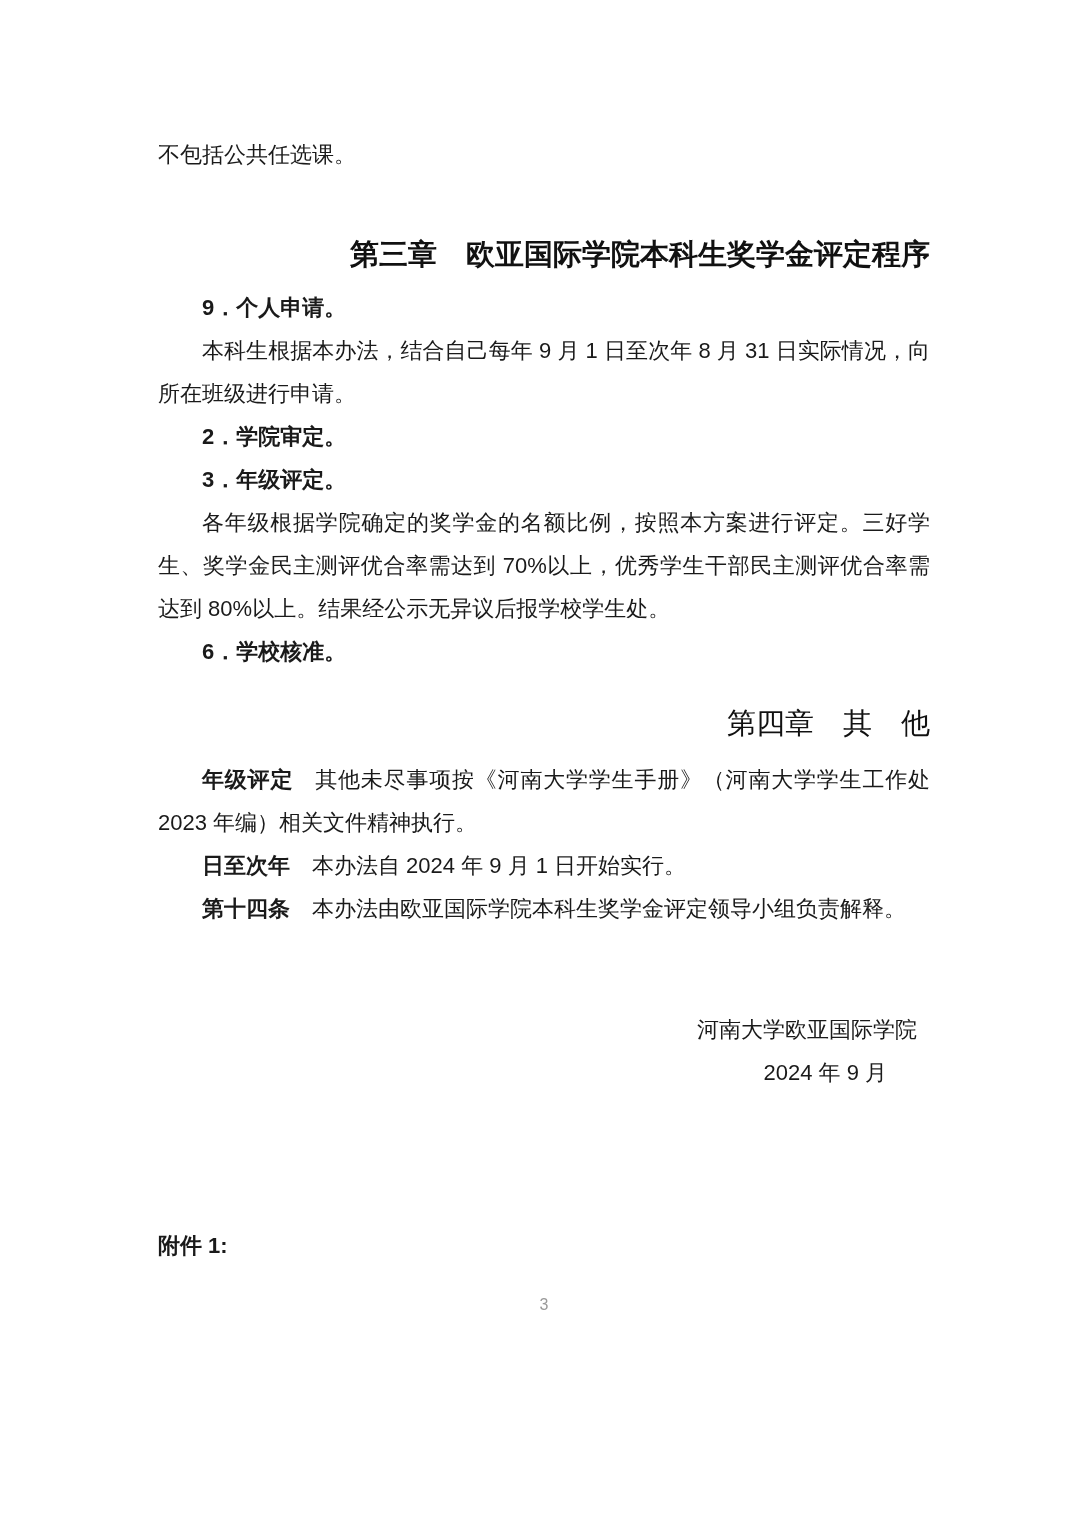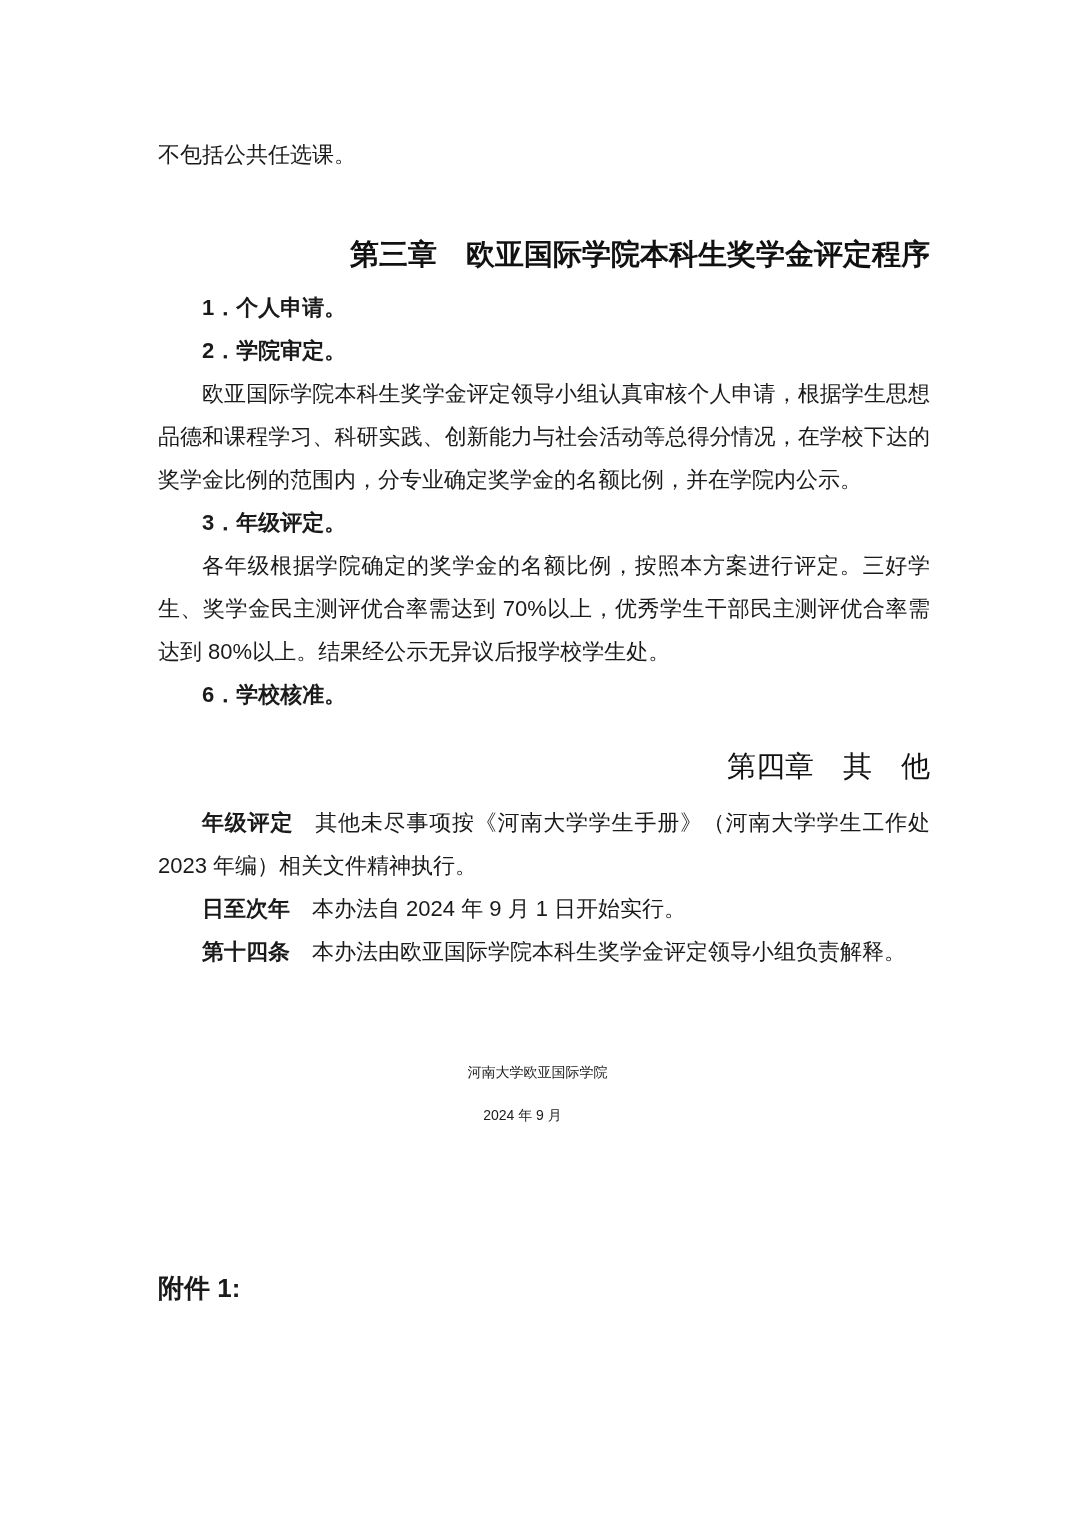--- a/index.html
+++ b/index.html
@@ -49,30 +49,30 @@
   .chapter3-title { margin-top: 57px; margin-bottom: 10px; }
   .chapter4-title { margin-top: 29px; margin-bottom: 13px; font-weight: 500; }
 
   .article-label {
     font-weight: bold;
     margin-right: 22px;
   }
 
   .signature { margin-top: 78px; }
   .sig-line {
-    font-size: 14px;
+    font-size: 22px;
     line-height: 43px;
-    text-align: center;
+    text-align: right;
   }
   .sig-org  { padding-right: 13px; }
   .sig-date { padding-right: 43px; }
 
   .attachment {
     margin-top: 130px;
-    font-size: 26px;
+    font-size: 22px;
     line-height: 43px;
     font-weight: bold;
     text-align: left;
   }
 
   .page-number {
     margin-top: 16px;
     font-size: 16px;
     line-height: 43px;
     text-align: center;
@@ -82,24 +82,24 @@
 </head>
 <body>
 
 <div class="page">
   <div class="content">
 
     <p class="para no-indent">不包括公共任选课。</p>
 
     <h2 class="chapter-title chapter3-title">第三章　欧亚国际学院本科生奖学金评定程序</h2>
 
-    <p class="item-heading">1．个人申请。</p>
+    <p class="item-heading">9．个人申请。</p>
+    <p class="para">本科生根据本办法，结合自己每年 9 月 1 日至次年 8 月 31 日实际情况，向所在班级进行申请。</p>
 
     <p class="item-heading">2．学院审定。</p>
-    <p class="para">欧亚国际学院本科生奖学金评定领导小组认真审核个人申请，根据学生思想品德和课程学习、科研实践、创新能力与社会活动等总得分情况，在学校下达的奖学金比例的范围内，分专业确定奖学金的名额比例，并在学院内公示。</p>
 
     <p class="item-heading">3．年级评定。</p>
     <p class="para">各年级根据学院确定的奖学金的名额比例，按照本方案进行评定。三好学生、奖学金民主测评优合率需达到 70%以上，优秀学生干部民主测评优合率需达到 80%以上。结果经公示无异议后报学校学生处。</p>
 
     <p class="item-heading">6．学校核准。</p>
 
     <h2 class="chapter-title chapter4-title">第四章　其　他</h2>
 
     <p class="para">
       <span class="article-label">年级评定</span><span>其他未尽事项按《河南大学学生手册》（河南大学学生工作处 2023 年编）相关文件精神执行。</span>

